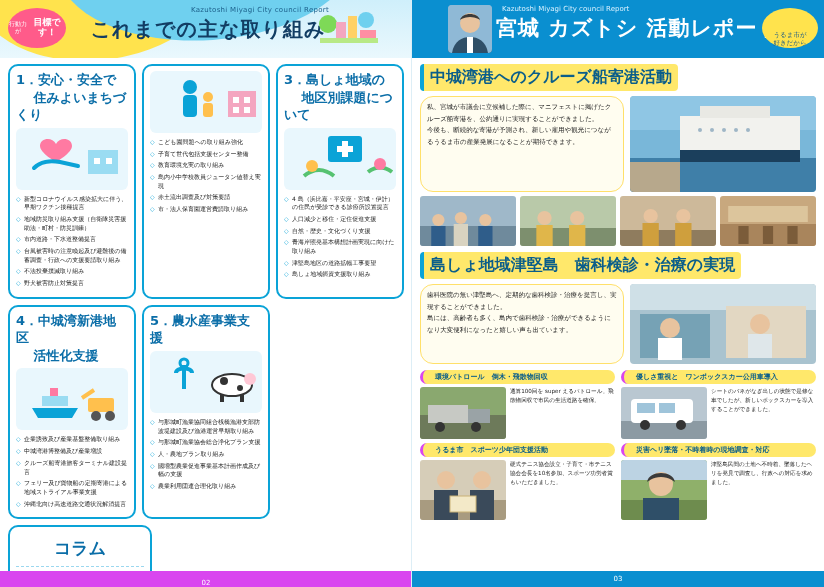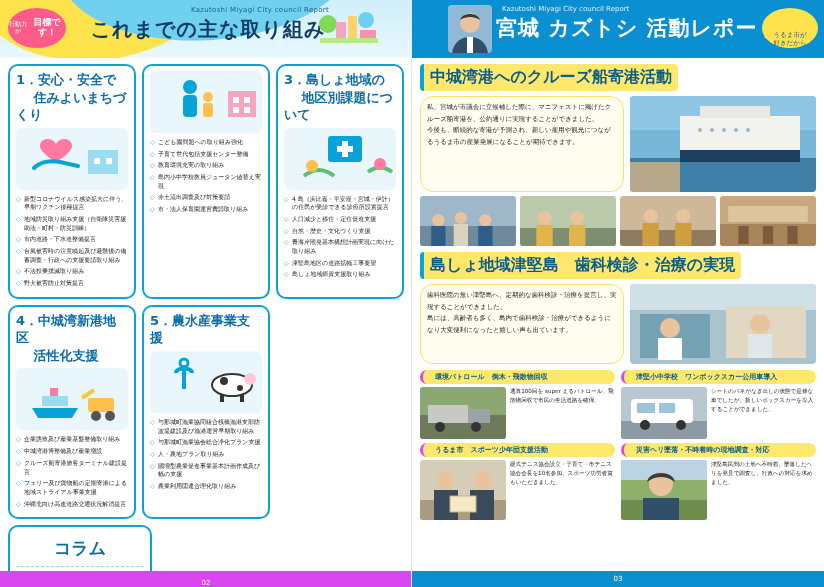--- a/index.html
+++ b/index.html
@@ -433,21 +433,21 @@
                 <rect x="8" y="18" width="40" height="18" fill="#c7c9c4"></rect>
                 <rect x="48" y="22" width="22" height="14" fill="#9aa3a6"></rect>
                 <circle cx="20" cy="40" r="5" fill="#333"></circle>
                 <circle cx="56" cy="40" r="5" fill="#333"></circle>
               </svg>
             </div>
             <div class="mini-text">通算100回を super えるパトロール。飛散物回収で市民の生活道路を確保。</div>
           </div>
         </div>
         <div class="mini">
-          <span class="mini-head">津堅小中学校　ワンボックスカー公用車導入</span>
+          <span class="mini-head">優しさ重視と　ワンボックスカー公用車導入</span>
           <div class="mini-row">
             <div class="mini-photo">
               <svg viewBox="0 0 86 52" width="86" height="52" preserveAspectRatio="none">
                 <rect width="86" height="52" fill="#b9c7d1"></rect>
                 <rect y="34" width="86" height="18" fill="#8c9aa3"></rect>
                 <rect x="10" y="12" width="62" height="24" rx="4" fill="#ffffff"></rect>
                 <rect x="16" y="16" width="18" height="10" fill="#9fc4da"></rect>
                 <rect x="38" y="16" width="16" height="10" fill="#9fc4da"></rect>
                 <circle cx="24" cy="38" r="5" fill="#333"></circle>
                 <circle cx="60" cy="38" r="5" fill="#333"></circle>

